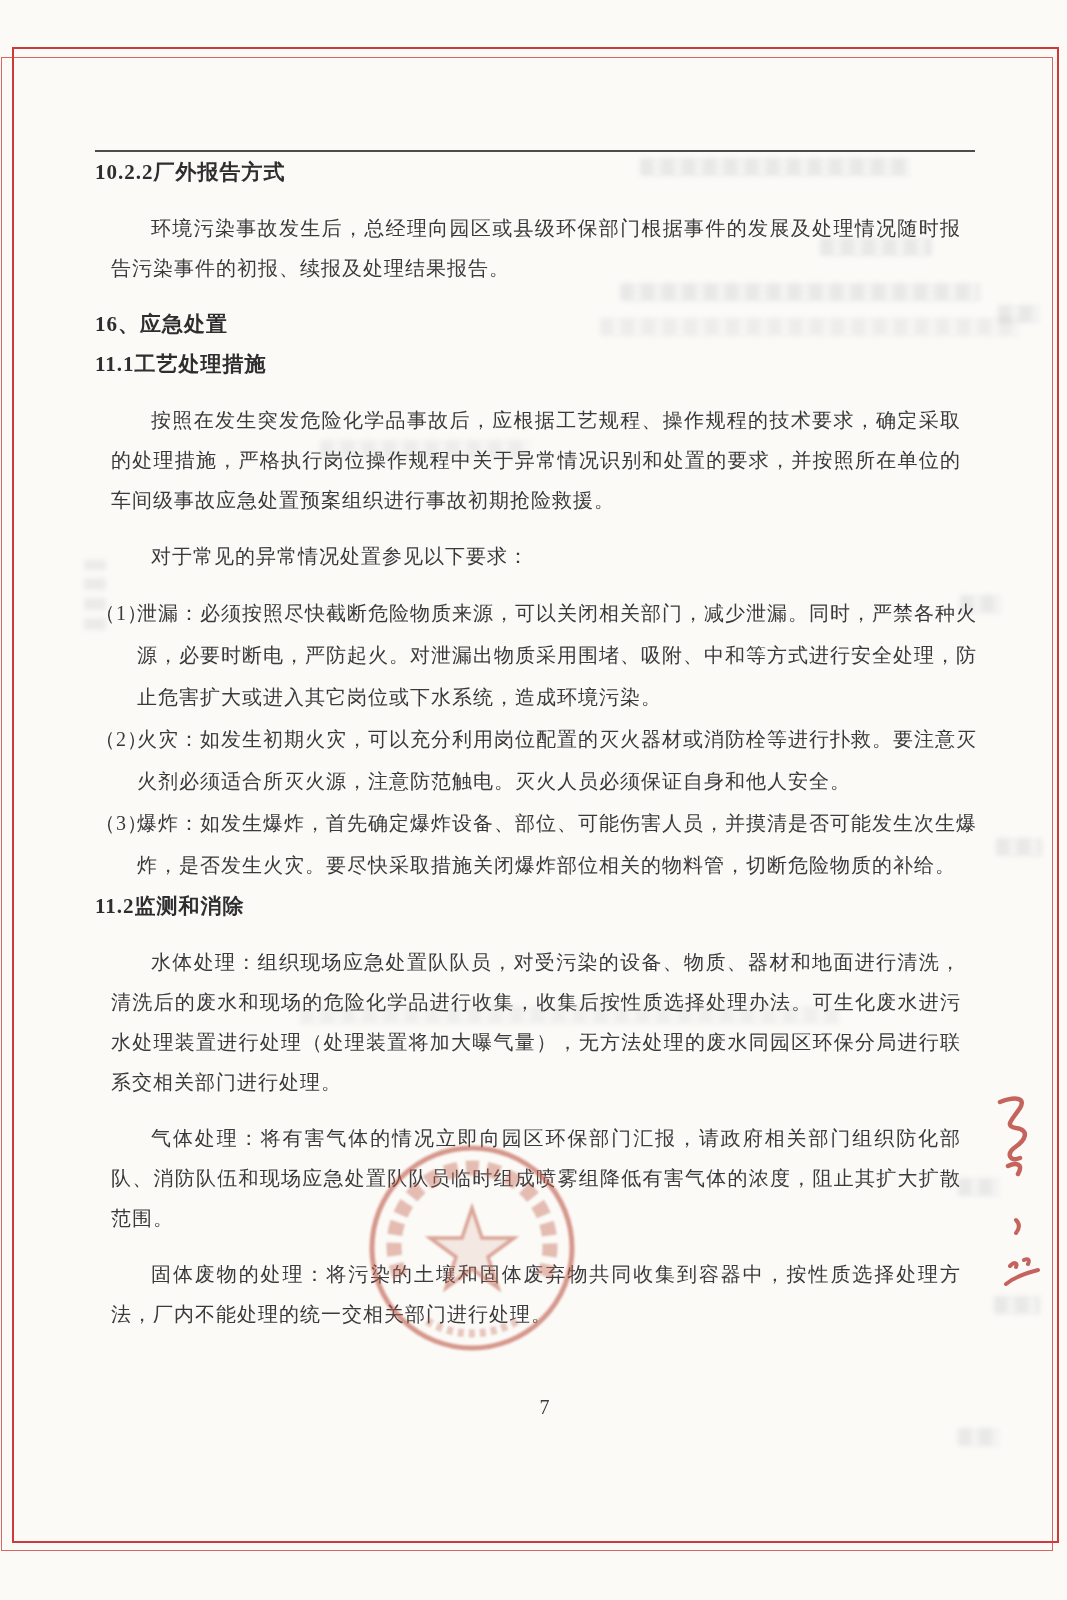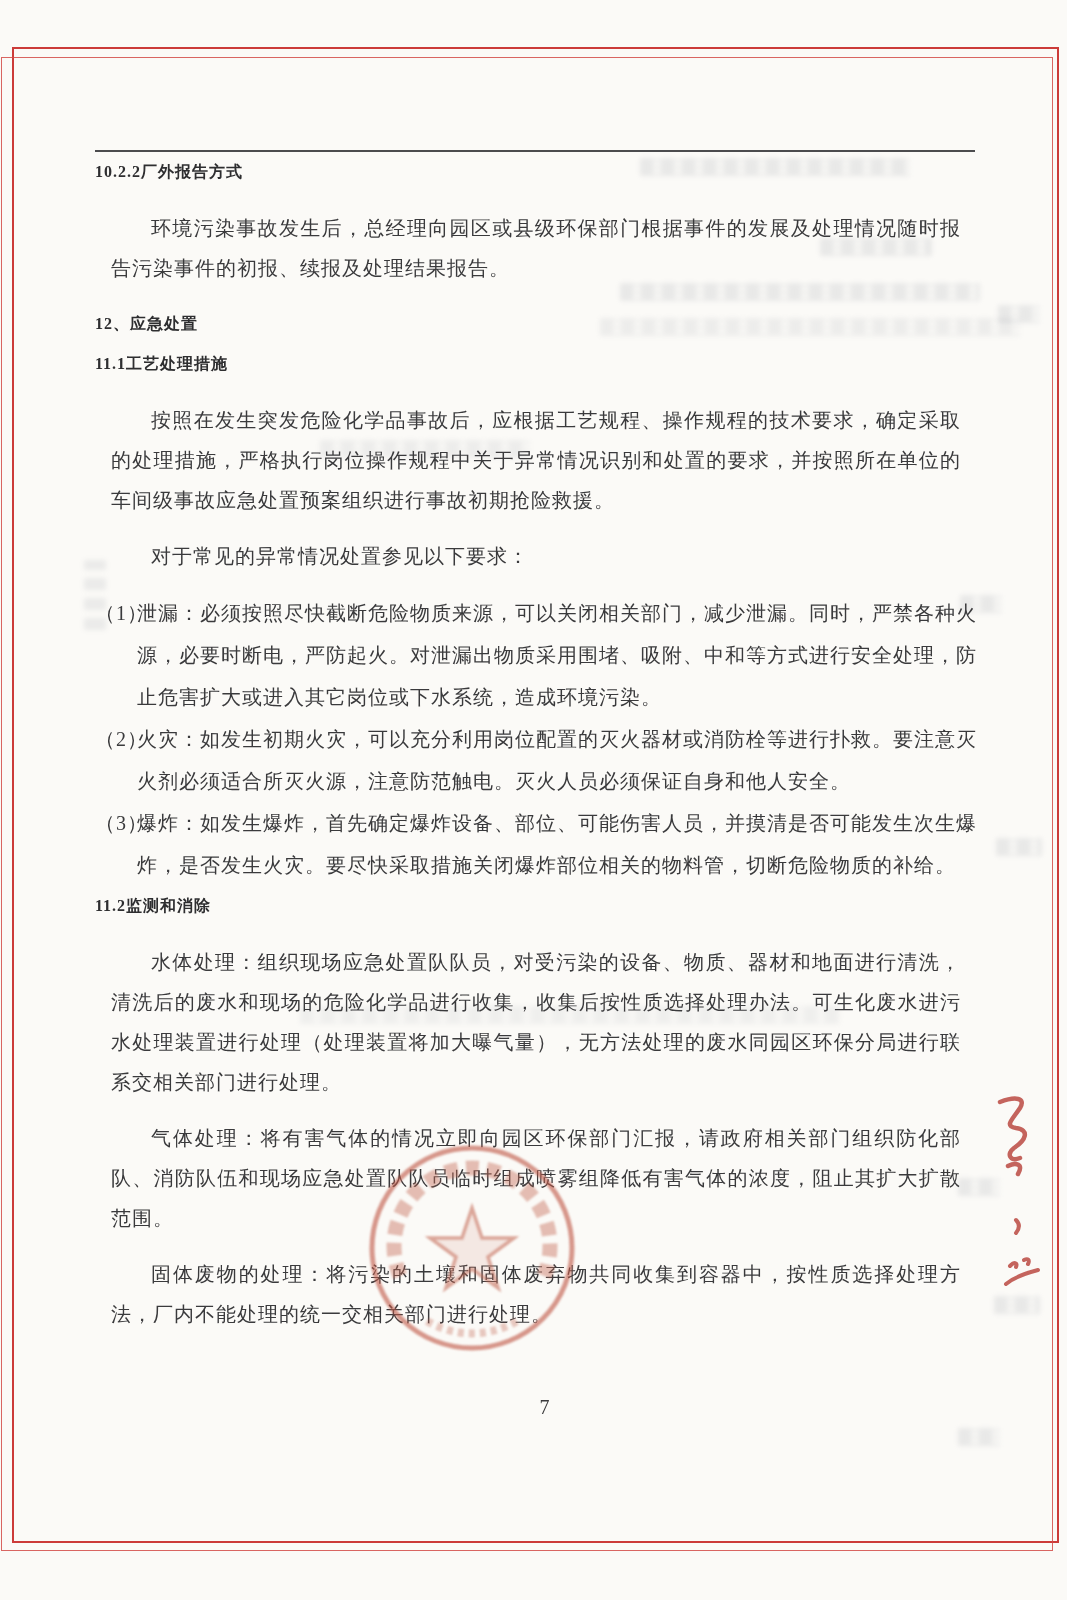--- a/index.html
+++ b/index.html
@@ -20,21 +20,21 @@
   .black-rule{
     position:absolute;left:95px;top:150px;width:880px;height:2px;
     background:#4c4c4e;
   }
   .content{
     position:absolute;left:95px;top:152px;width:882px;
     color:#3a3a3c;font-size:20px;letter-spacing:1px;
     line-height:40px;text-align:justify;
   }
   .content h3{
-    margin:0;font-size:16px;font-weight:bold;color:#2e2e30;
+    margin:0;font-size:21px;font-weight:bold;color:#2e2e30;
     line-height:40px;letter-spacing:1px;text-align:left;
   }
   .content p{margin:16px;text-indent:2em;}
   .li{position:relative;padding-left:42px;line-height:42px;}
   .li .marker{position:absolute;left:0;top:0;}
   .page-number{
     position:absolute;left:0;top:1396px;width:1067px;height:30px;
     text-align:center;text-indent:22px;color:#3a3a3c;font-size:20px;
   }
   
@@ -72,21 +72,21 @@
 <div class="ghost" style="left:998px;top:305px;width:42px"></div>
 <div class="ghost" style="left:960px;top:595px;width:42px"></div>
 <div class="ghost" style="left:996px;top:838px;width:46px"></div>
 <div class="ghost" style="left:958px;top:1178px;width:42px"></div>
 <div class="ghost" style="left:994px;top:1296px;width:46px"></div>
 <div class="ghost" style="left:958px;top:1428px;width:42px"></div>
 
 <div class="content">
   <h3>10.2.2厂外报告方式</h3>
   <p>环境污染事故发生后，总经理向园区或县级环保部门根据事件的发展及处理情况随时报告污染事件的初报、续报及处理结果报告。</p>
-  <h3>12、应急处置</h3>
+  <h3>16、应急处置</h3>
   <h3>11.1工艺处理措施</h3>
   <p>按照在发生突发危险化学品事故后，应根据工艺规程、操作规程的技术要求，确定采取的处理措施，严格执行岗位操作规程中关于异常情况识别和处置的要求，并按照所在单位的车间级事故应急处置预案组织进行事故初期抢险救援。</p>
   <p>对于常见的异常情况处置参见以下要求：</p>
   <div class="li">
     <span class="marker">（1）</span>
     <span>泄漏：必须按照尽快截断危险物质来源，可以关闭相关部门，减少泄漏。同时，严禁各种火源，必要时断电，严防起火。对泄漏出物质采用围堵、吸附、中和等方式进行安全处理，防止危害扩大或进入其它岗位或下水系统，造成环境污染。</span>
   </div>
   <div class="li">
     <span class="marker">（2）</span>
     <span>火灾：如发生初期火灾，可以充分利用岗位配置的灭火器材或消防栓等进行扑救。要注意灭火剂必须适合所灭火源，注意防范触电。灭火人员必须保证自身和他人安全。</span>

